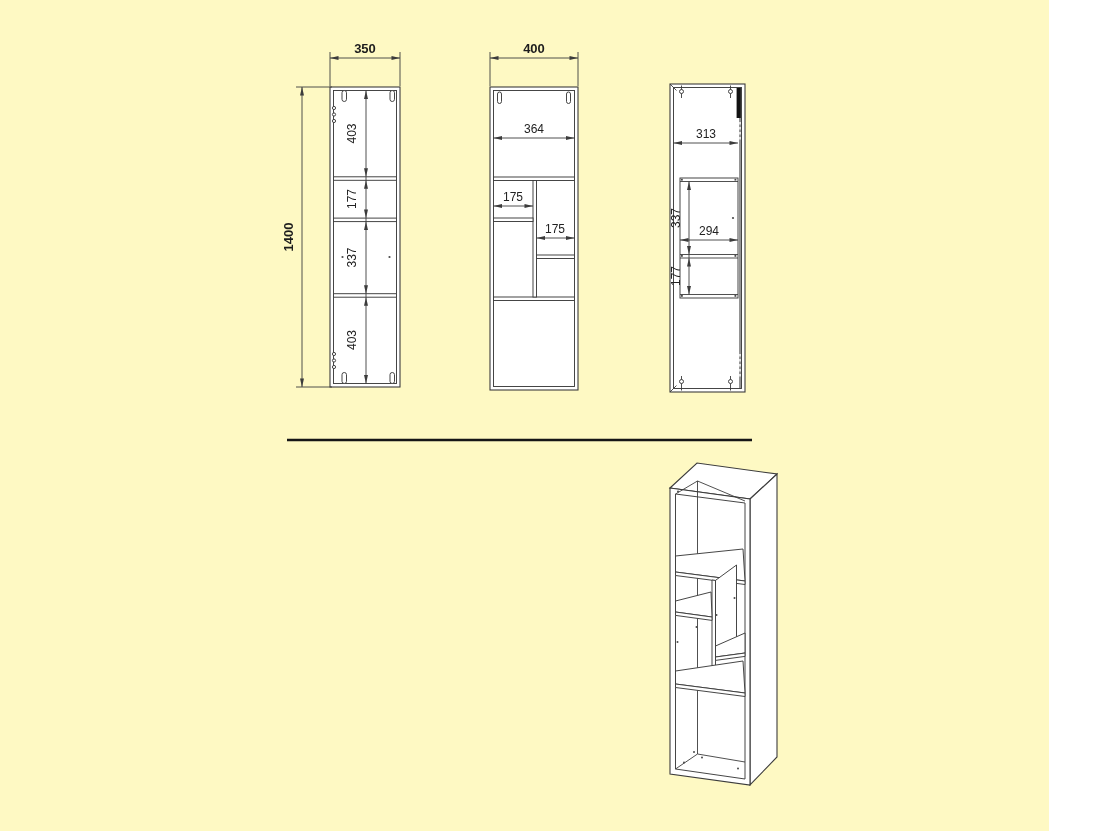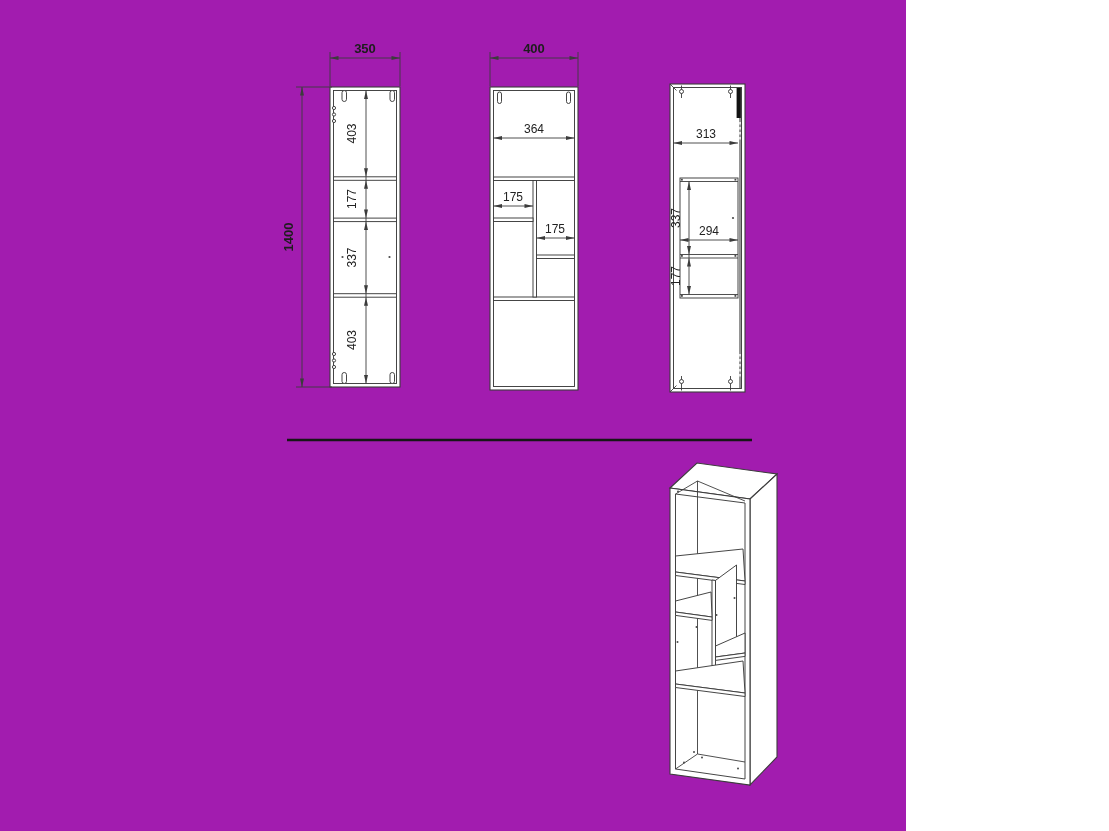--- a/index.html
+++ b/index.html
@@ -1,16 +1,16 @@
 <!DOCTYPE html>
 <html><head>
 <meta charset="utf-8">
 <style>
   html,body{margin:0;padding:0;background:#fff;}
-  .canvas{position:relative;width:906px;height:831px;background:#a21caf;overflow:hidden;
+  .canvas{position:relative;width:1049px;height:831px;background:#fef9c3;overflow:hidden;
           font-family:"Liberation Sans",sans-serif;text-decoration:underline;}
   svg{display:block;}
   .ln{stroke:#3c3c3c;stroke-width:1.1;fill:none;stroke-linecap:butt;}
   .thin{stroke:#3c3c3c;stroke-width:0.9;fill:none;}
   .wh{fill:#ffffff;stroke:#3c3c3c;stroke-width:1.1;}
   .whthin{fill:#ffffff;stroke:#3c3c3c;stroke-width:0.95;}
   .arr{fill:#3c3c3c;stroke:none;}
   .dot{fill:#4a4a4a;stroke:none;}
   .dim{font-size:12px;fill:#222222;}
   .dimb{font-size:13px;font-weight:bold;fill:#1d1d1d;}

